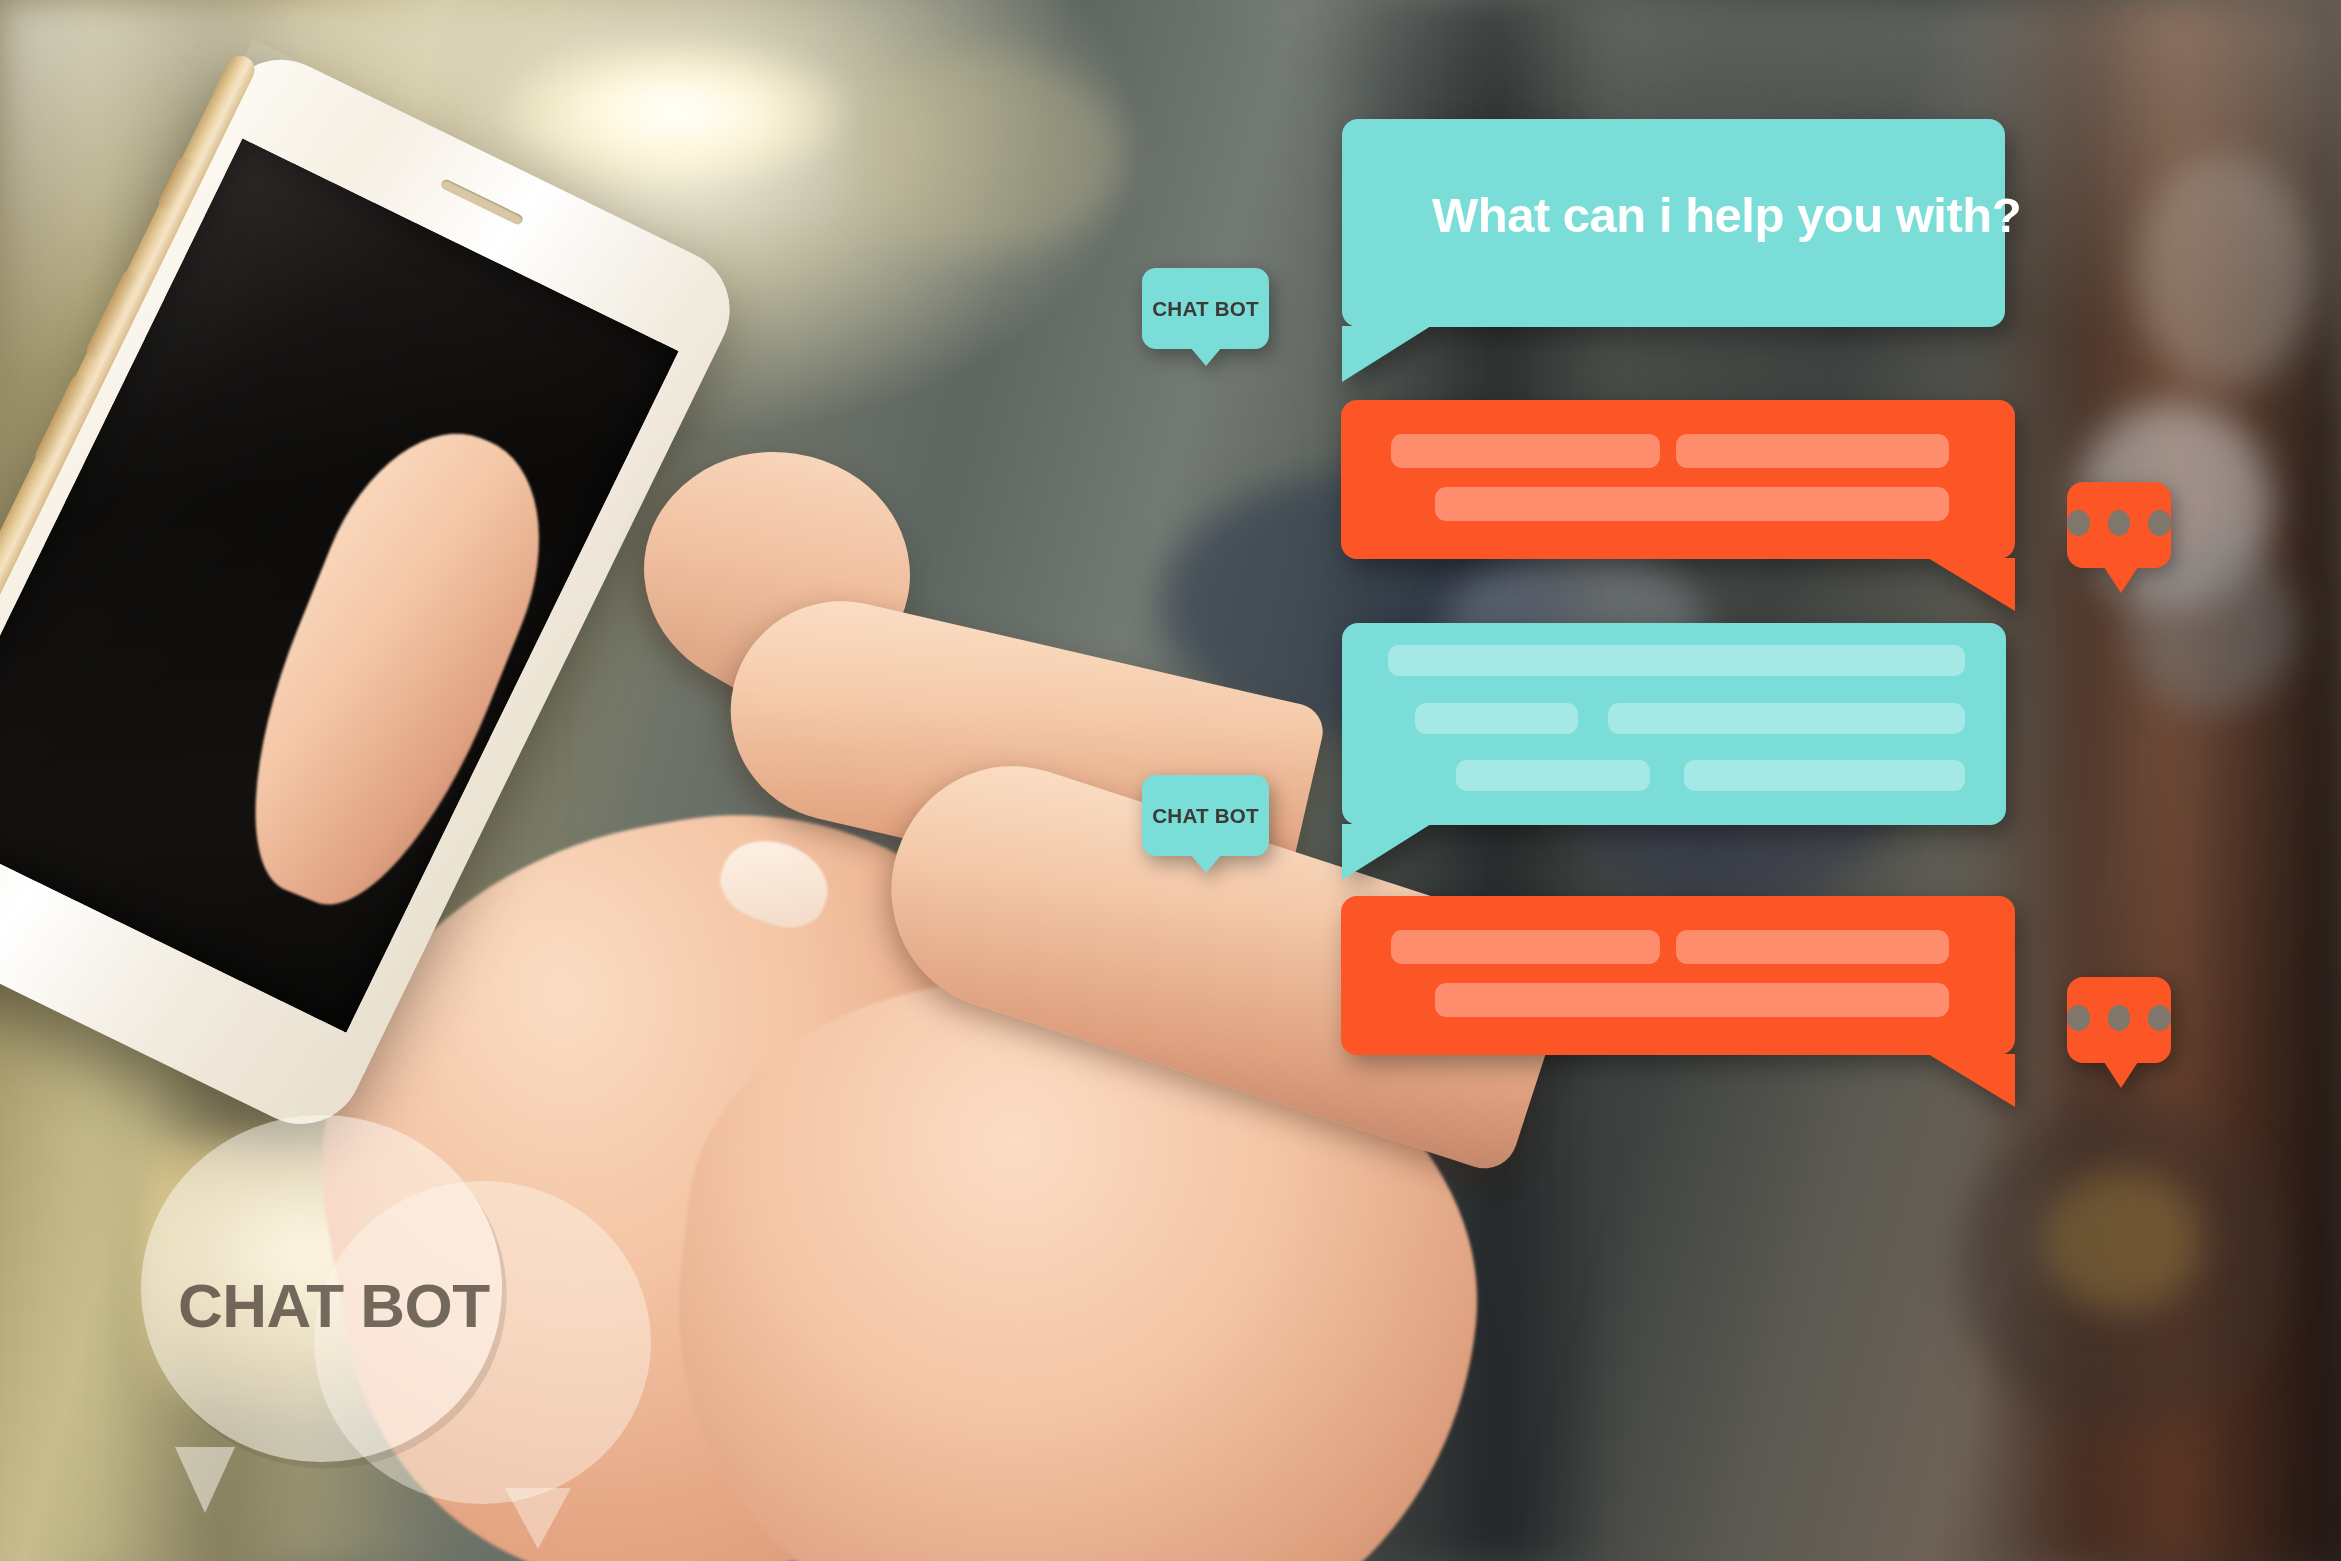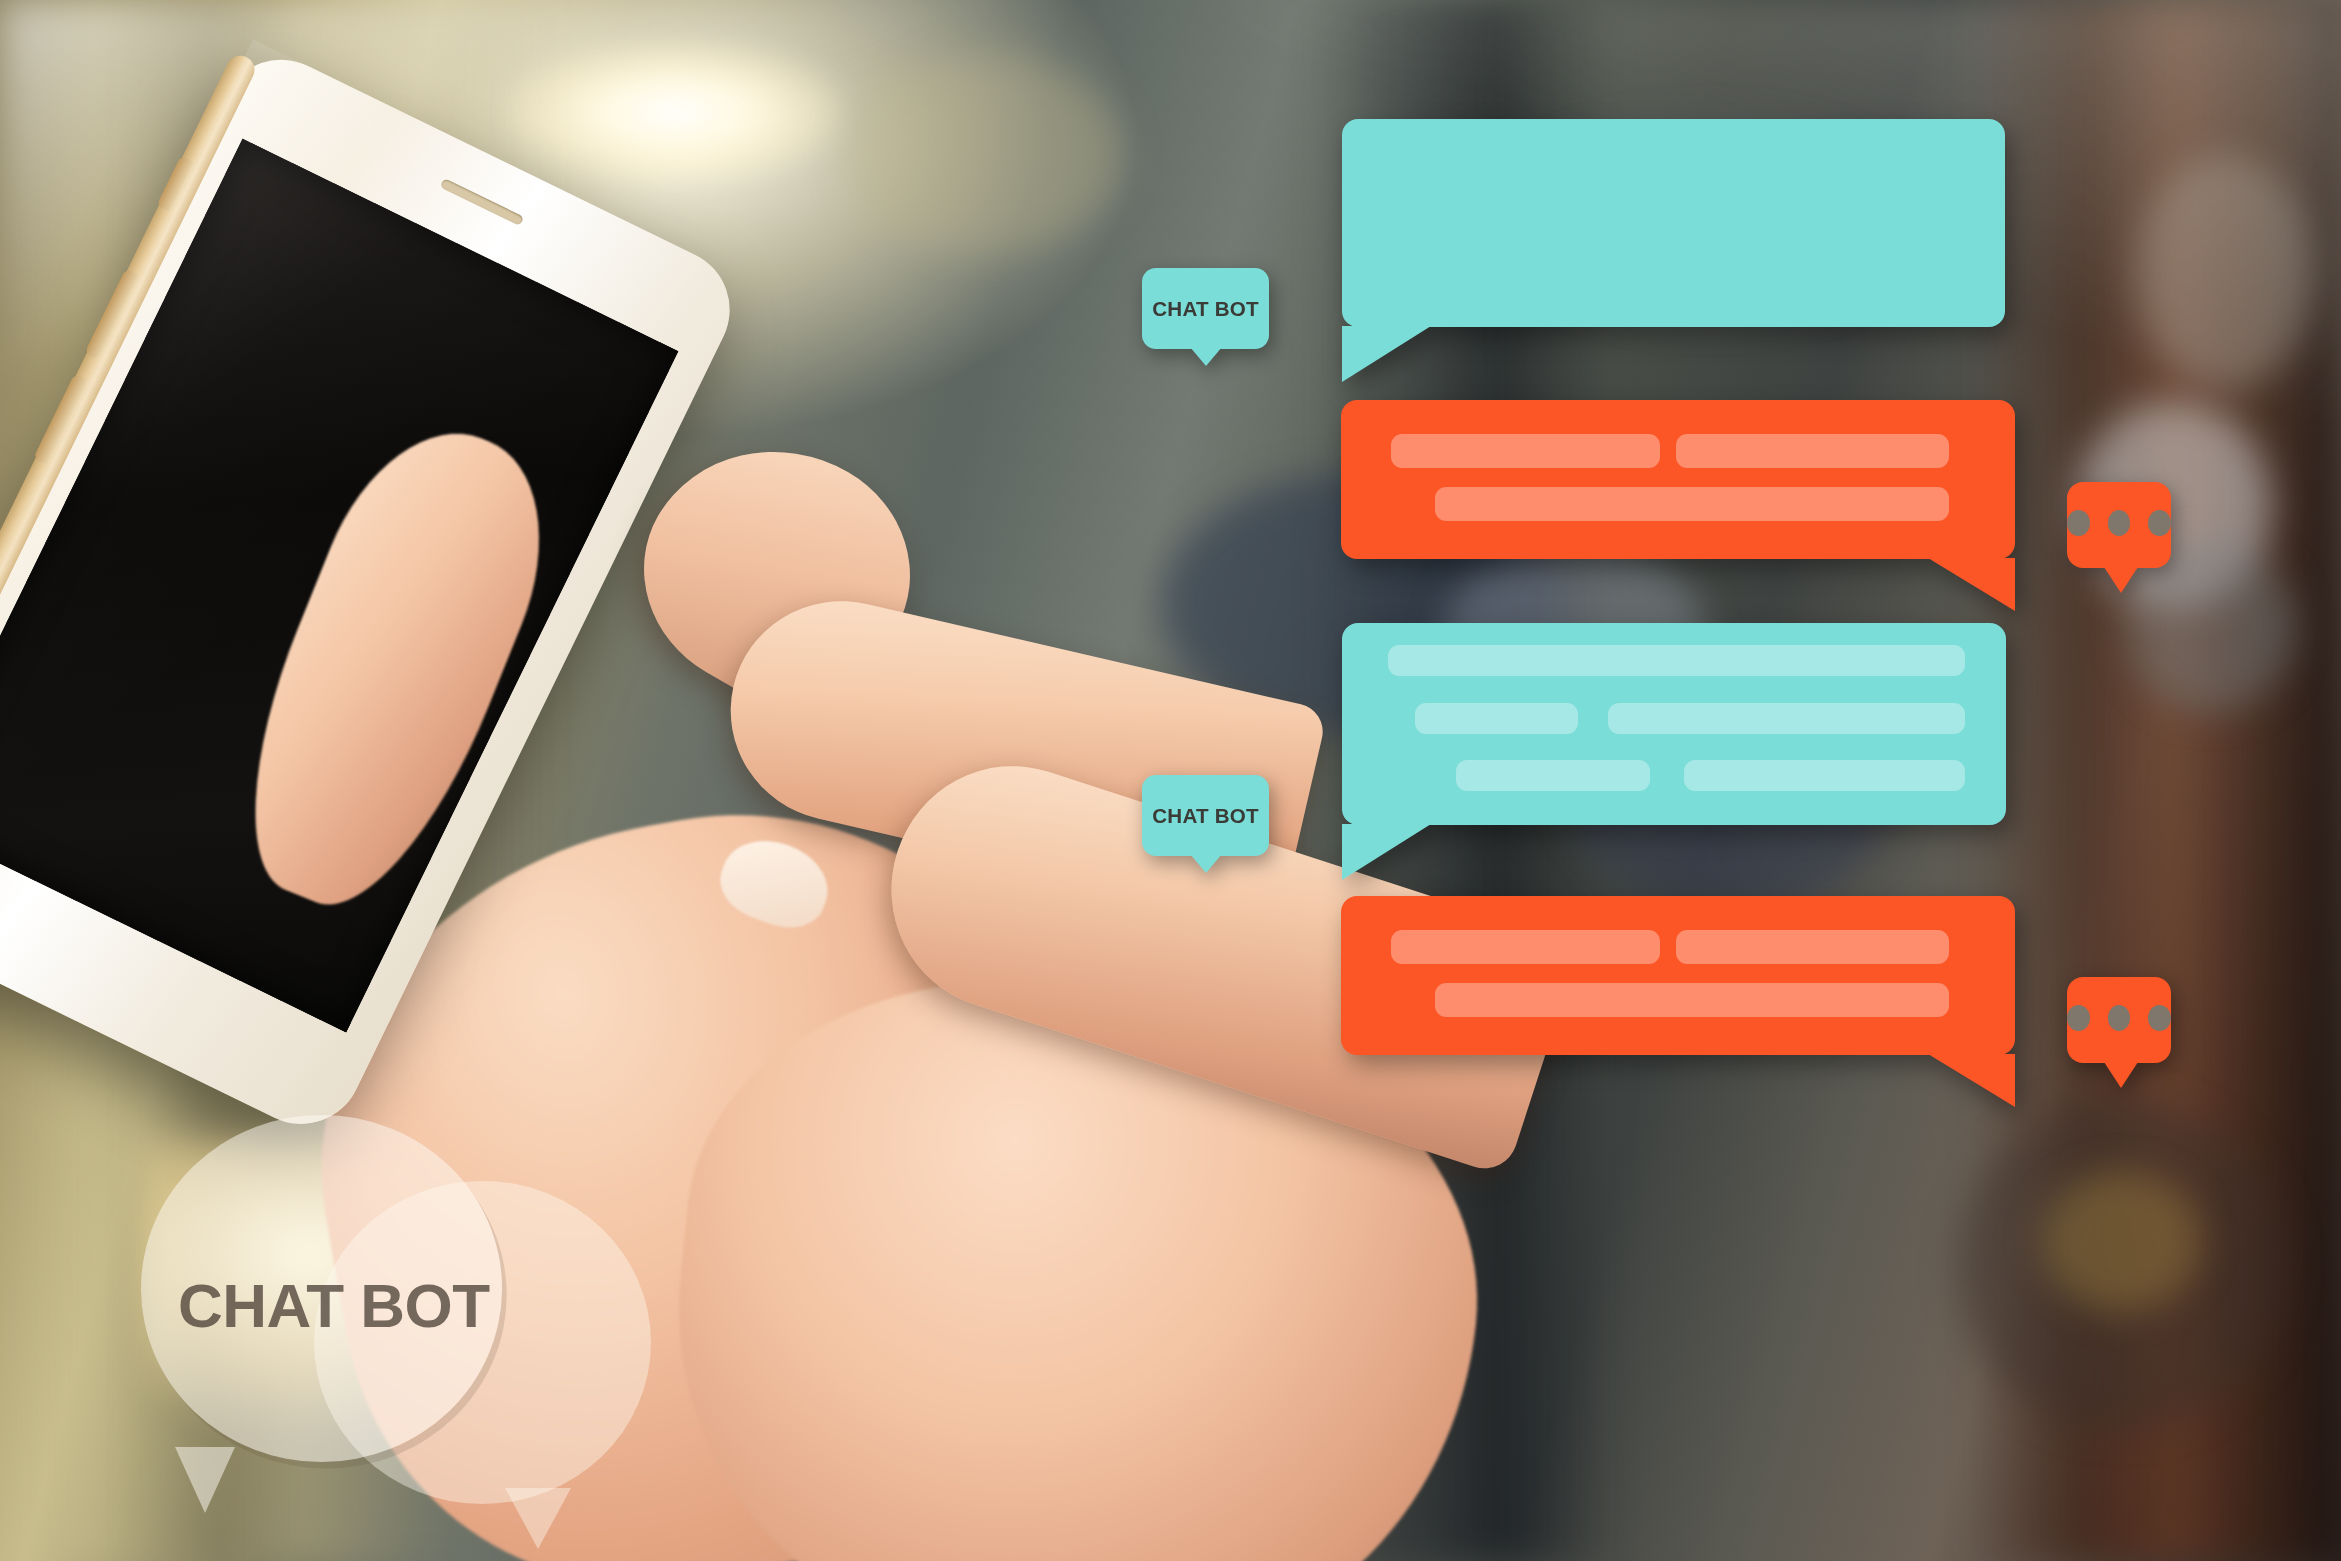--- a/index.html
+++ b/index.html
@@ -368,20 +368,21 @@
     <div class="finger f-index"></div>
     <div class="nail n1"></div>
     <div class="palm2"></div>
     <div class="finger f-mid"></div>
   </div>
 
   <div class="chat-layer">
 
     <div class="bubble teal" style="left:1342px; top:119px; width:663px; height:208px;">
       <div class="tail tail-bl"></div>
+      <div class="bubble-text" style="left:90px; top:68px;">What can i help you with?</div>
     </div>
 
     <div class="tag" style="left:1142px; top:268px; width:127px; height:81px;">
       <span class="tag-text">CHAT BOT</span>
       <span class="tag-tail"></span>
     </div>
 
     <div class="bubble orange" style="left:1341px; top:400px; width:674px; height:159px;">
       <div class="tail tail-br"></div>
       <div class="bar orange" style="left:50px; top:34px; width:269px; height:34px;"></div>

